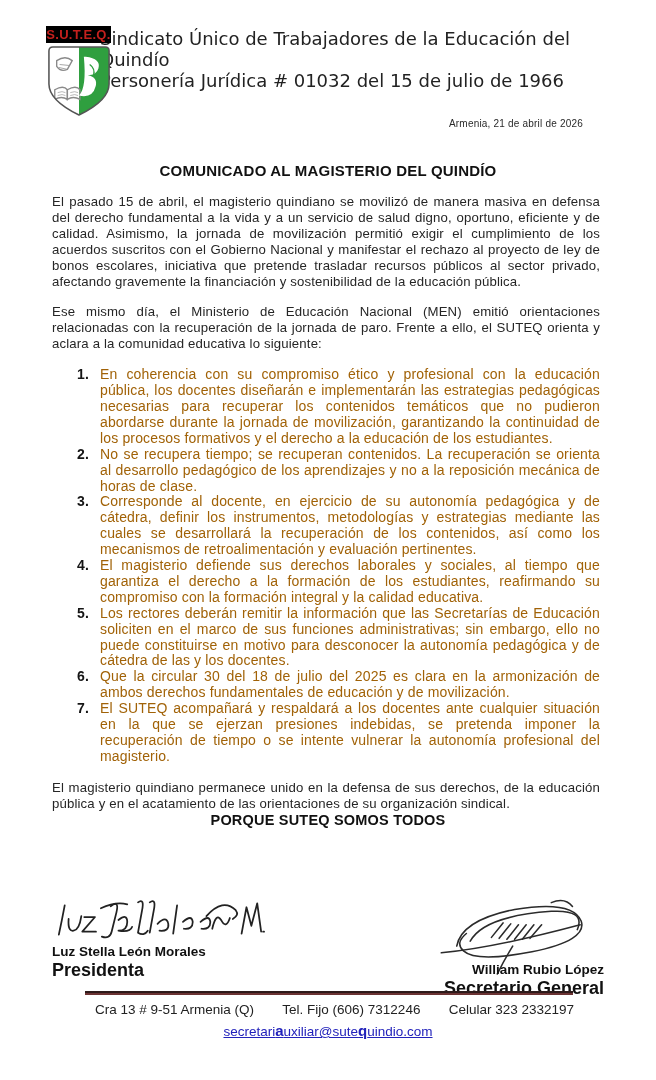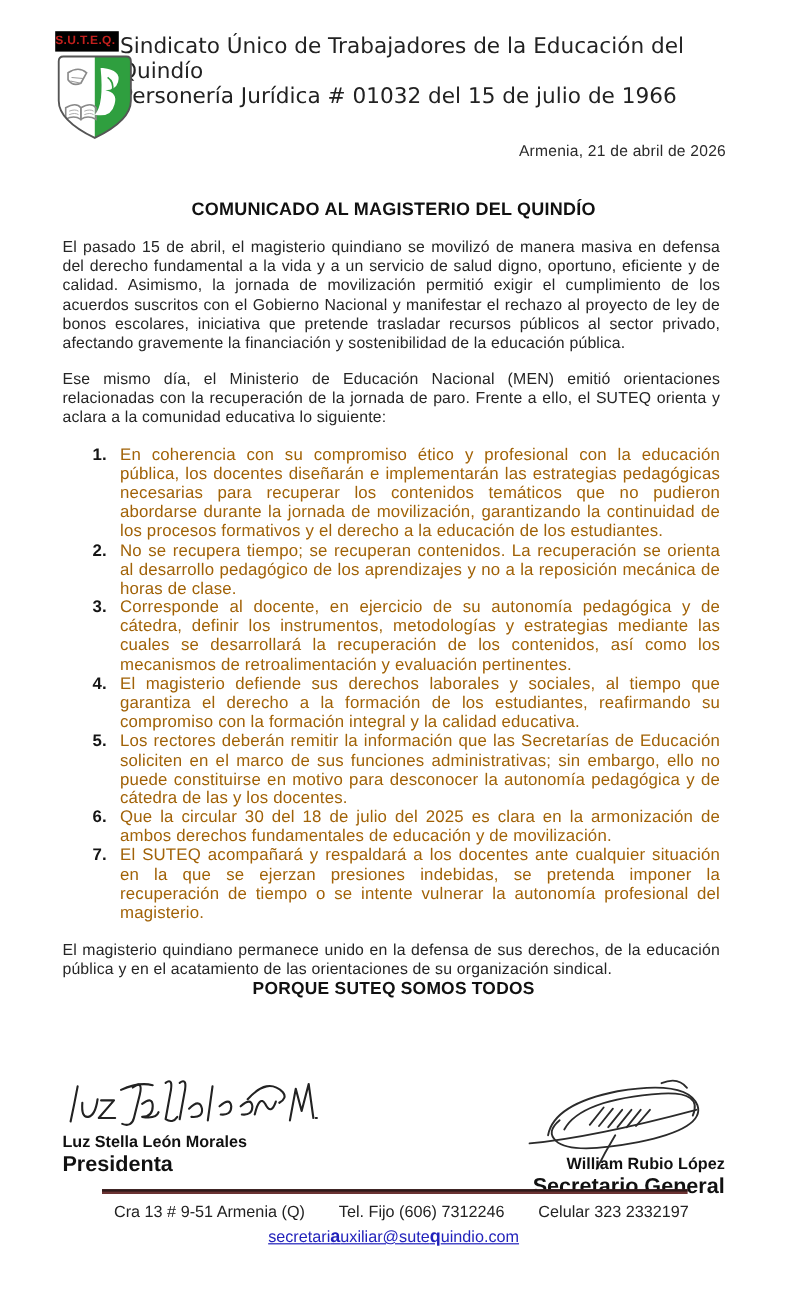--- a/index.html
+++ b/index.html
@@ -8,44 +8,45 @@
   .page {
     position:relative;
     width:656px; height:1080px;
     margin:0 auto;
     background:#ffffff;
     overflow:hidden;
   }
   
   .logo { position:absolute; left:46px; top:26px; width:66px; }
   .logo-banner {
-    width:53px; height:17px;
+    width:65px; height:17px;
     background:#000000;
     color:#c4201d;
     font-weight:bold;
-    font-size:10px;
+    font-size:13px;
     letter-spacing:0.3px;
+    text-align:center;
     line-height:17px;
     font-family:"Liberation Sans", sans-serif;
   }
   .logo-shield { display:block; margin:2px auto 0 auto; }
   .header-text {
     padding-top:28px;
     margin-left:100px;
     margin-right:30px;
     font-family:"DejaVu Sans", sans-serif;
     font-size:18px;
     line-height:21px;
     color:#222222;
   }
   .date-line {
     margin-top:27px;
-    margin-right:51px;
+    margin-right:73px;
     text-align:right;
-    font-size:13px;
+    font-size:10px;
     letter-spacing:0.2px;
     color:#2a2a2a;
   }
   
   .doc-title {
     margin-top:33px;
     text-align:center;
     font-size:15px;
     font-weight:bold;
     letter-spacing:0.2px;

